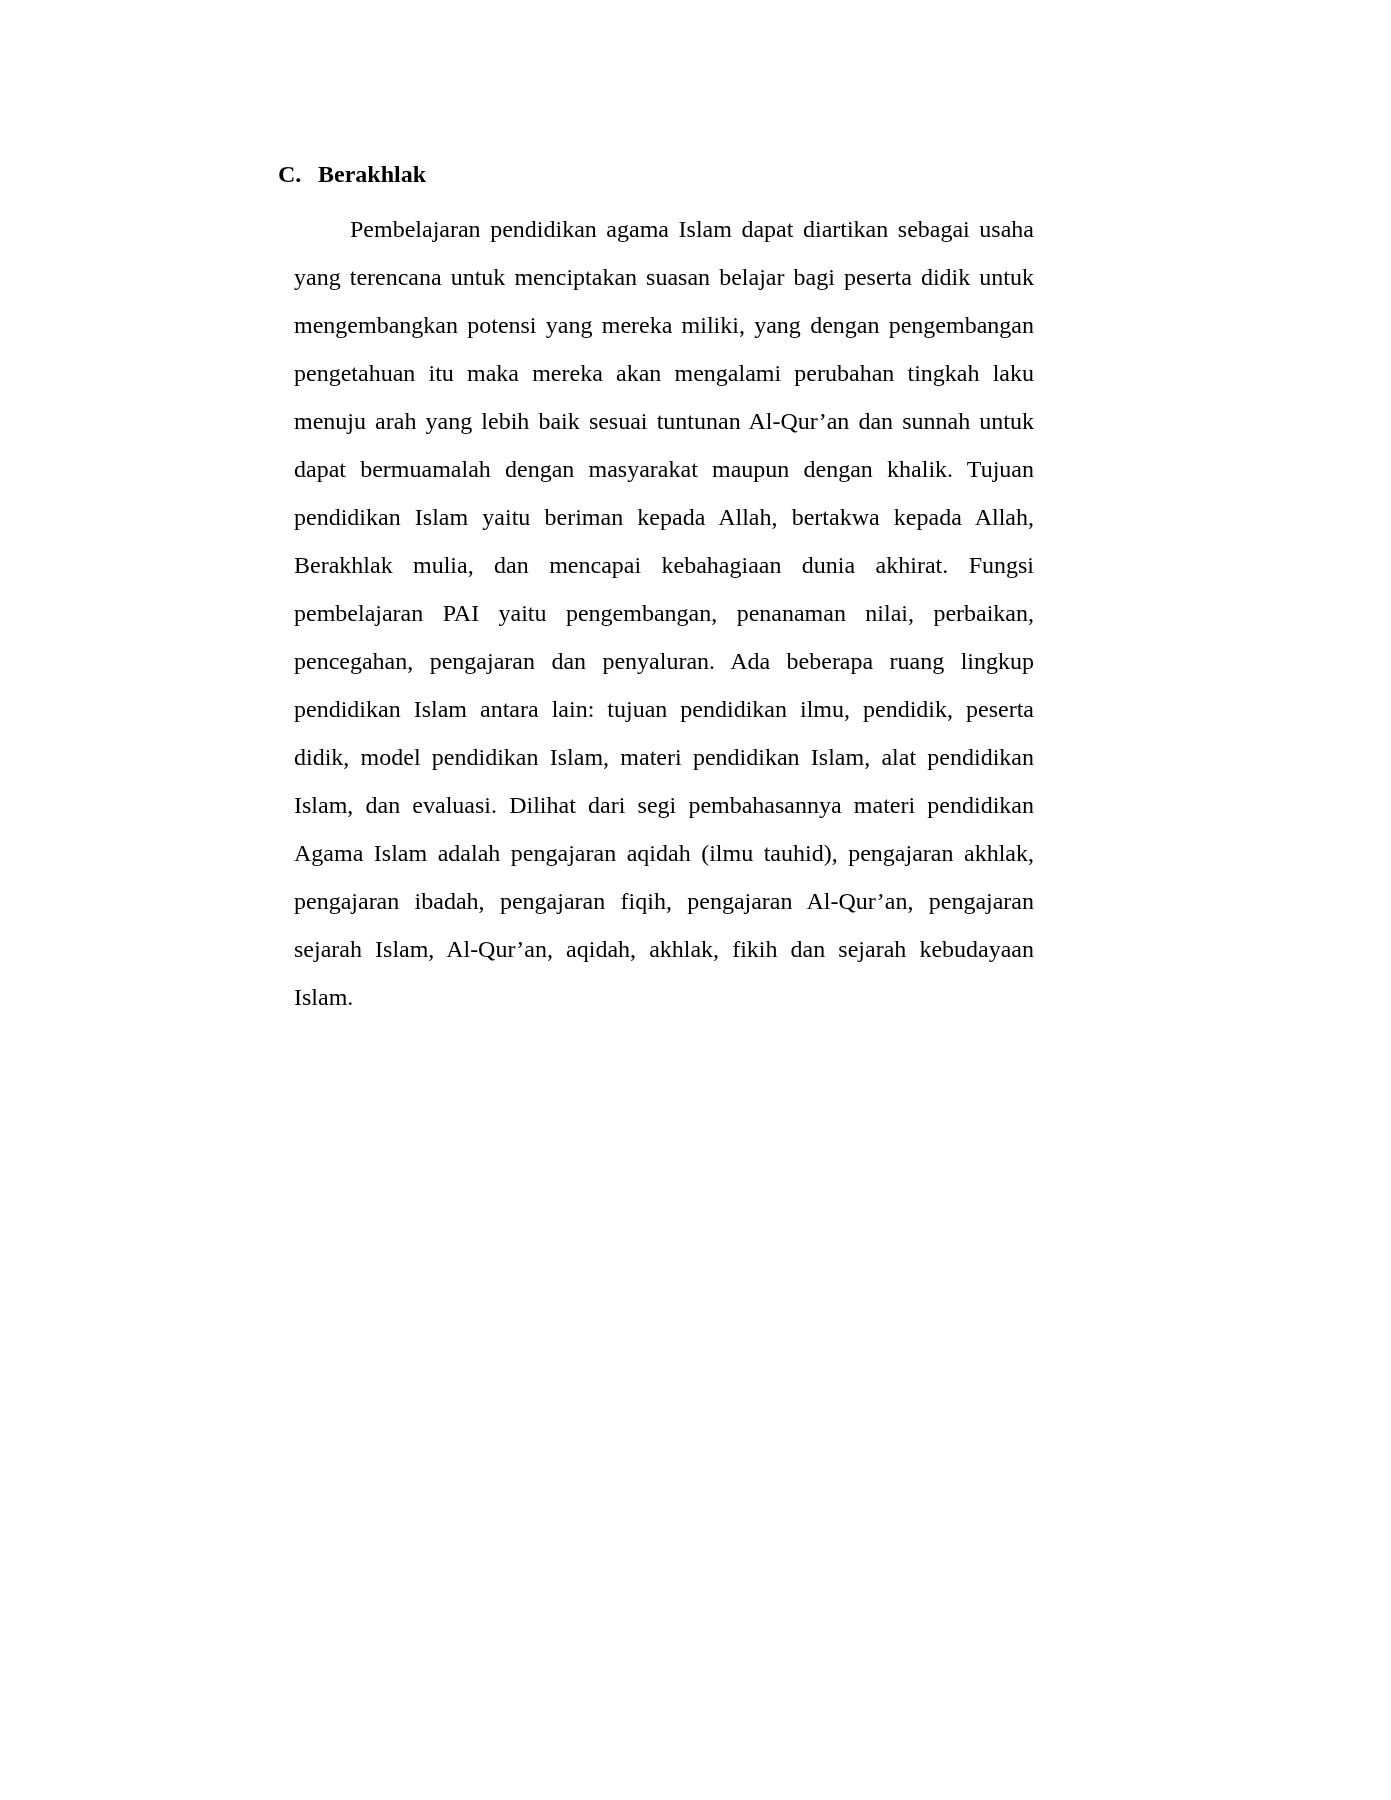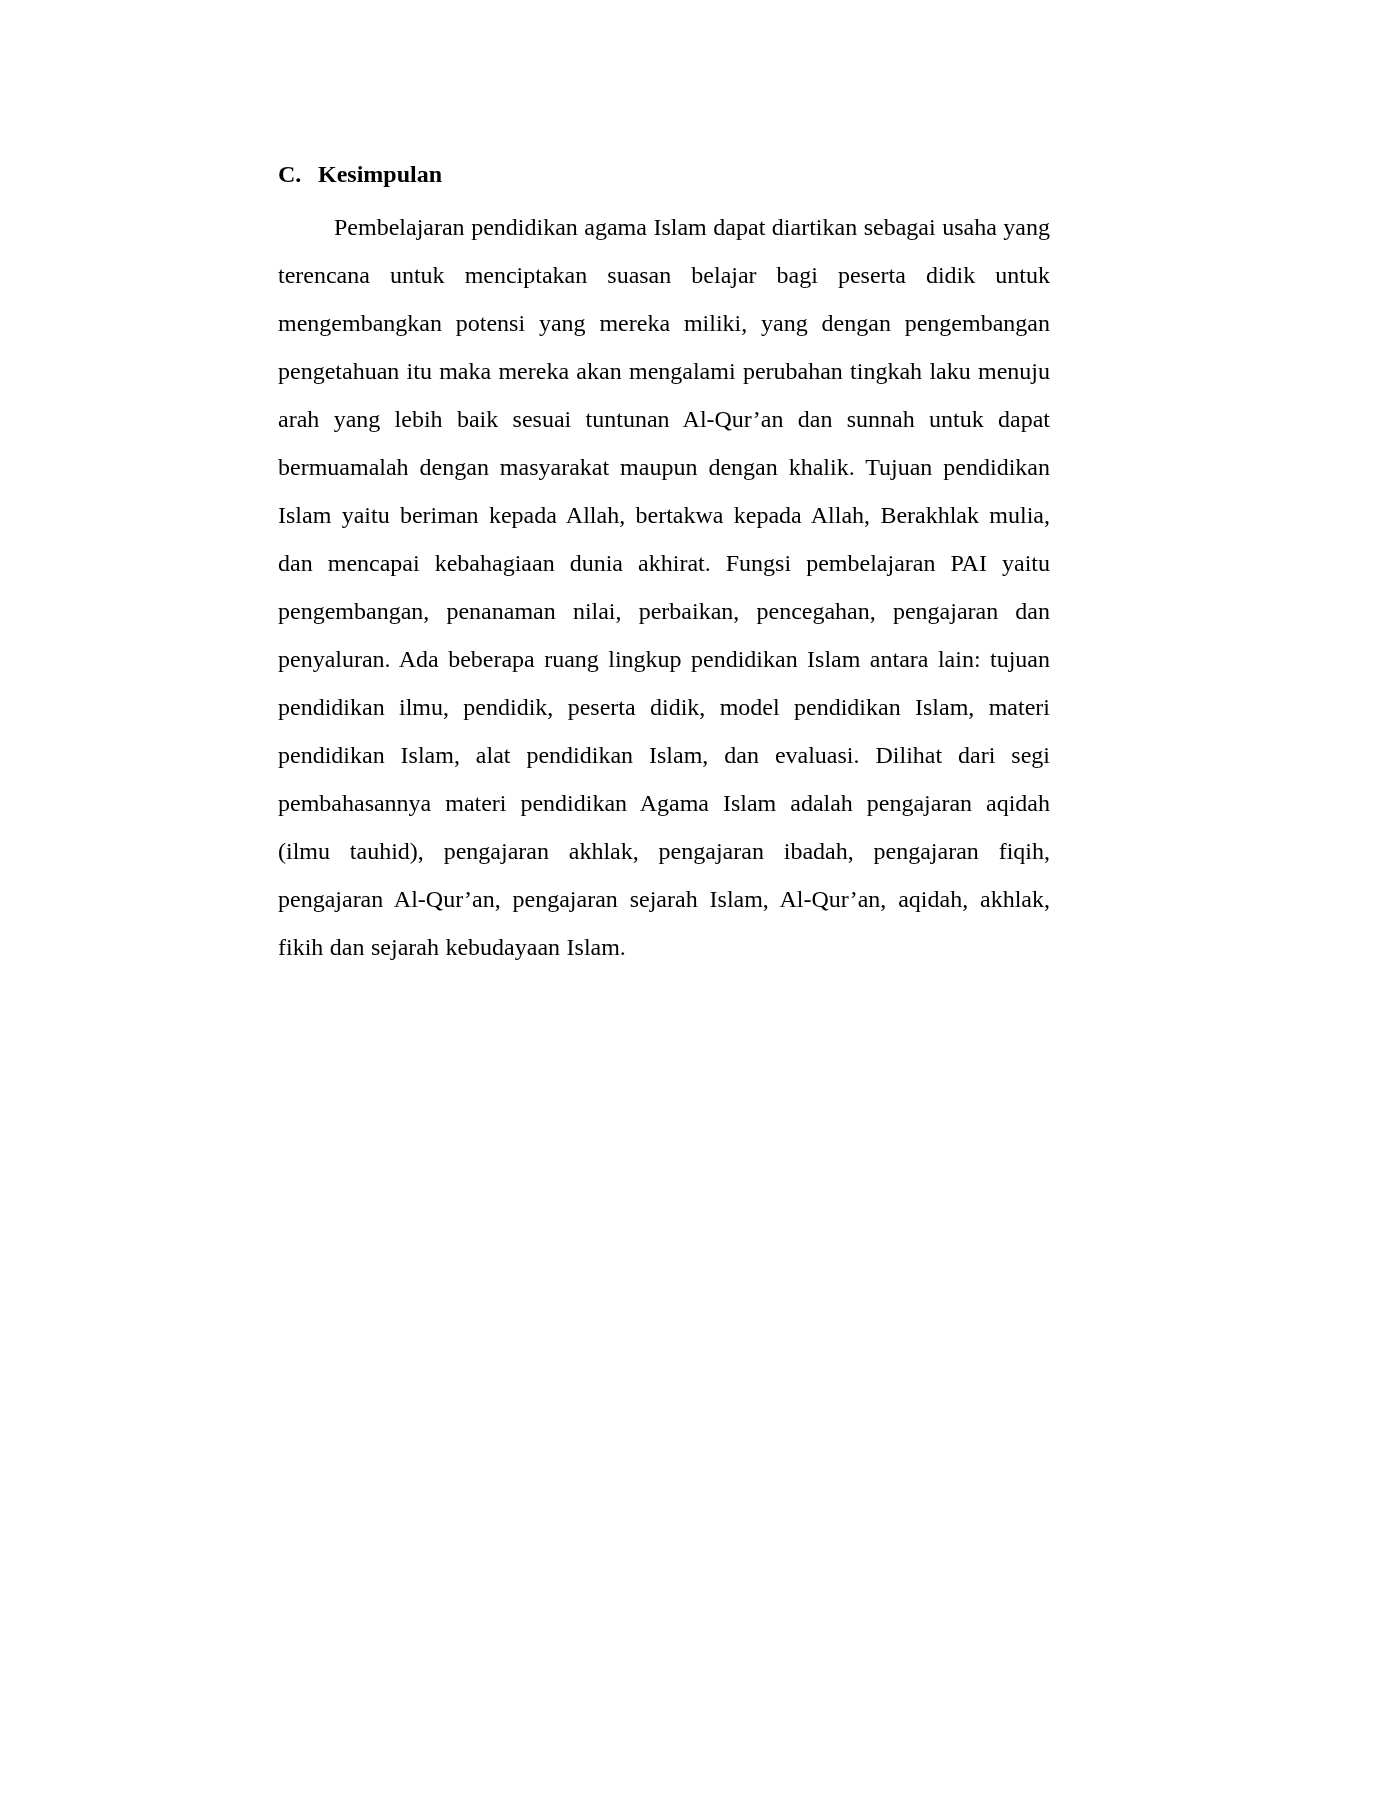--- a/index.html
+++ b/index.html
@@ -38,35 +38,35 @@
     margin: 0 0 14px 0;
   }
   .section-letter {
     width: 40px;
     flex: 0 0 40px;
   }
   .section-title {
     flex: 1 1 auto;
   }
   .body-paragraph {
-    margin: 0;
+    margin: 16px;
     font-size: 24px;
     line-height: 48px;
     text-align: justify;
     text-indent: 56px;
     word-spacing: 0.5px;
   }
 </style>
 </head>
 <body>
 
 <div class="page">
   <div class="content">
 
     <div class="section-heading">
       <span class="section-letter">C.</span>
-      <span class="section-title">Kesimpulan</span>
+      <span class="section-title">Berakhlak</span>
     </div>
 
     <p class="body-paragraph">Pembelajaran pendidikan agama Islam dapat diartikan sebagai usaha yang terencana  untuk menciptakan suasan belajar bagi peserta didik untuk mengembangkan potensi yang mereka miliki, yang dengan pengembangan pengetahuan itu maka mereka akan mengalami perubahan tingkah laku menuju arah yang lebih baik sesuai tuntunan Al-Qur’an dan sunnah untuk dapat bermuamalah dengan masyarakat maupun dengan khalik. Tujuan pendidikan Islam yaitu beriman kepada Allah, bertakwa kepada Allah, Berakhlak mulia, dan mencapai kebahagiaan dunia akhirat. Fungsi pembelajaran PAI yaitu pengembangan, penanaman nilai, perbaikan, pencegahan, pengajaran dan penyaluran. Ada beberapa ruang lingkup pendidikan Islam antara lain: tujuan pendidikan ilmu, pendidik, peserta didik, model pendidikan Islam, materi pendidikan Islam, alat pendidikan Islam, dan evaluasi. Dilihat dari segi pembahasannya materi pendidikan Agama Islam adalah pengajaran aqidah (ilmu tauhid), pengajaran akhlak, pengajaran ibadah, pengajaran fiqih, pengajaran Al-Qur’an, pengajaran sejarah Islam, Al-Qur’an, aqidah, akhlak, fikih dan sejarah kebudayaan Islam.</p>
 
   </div>
 </div>
 
 </body></html>

